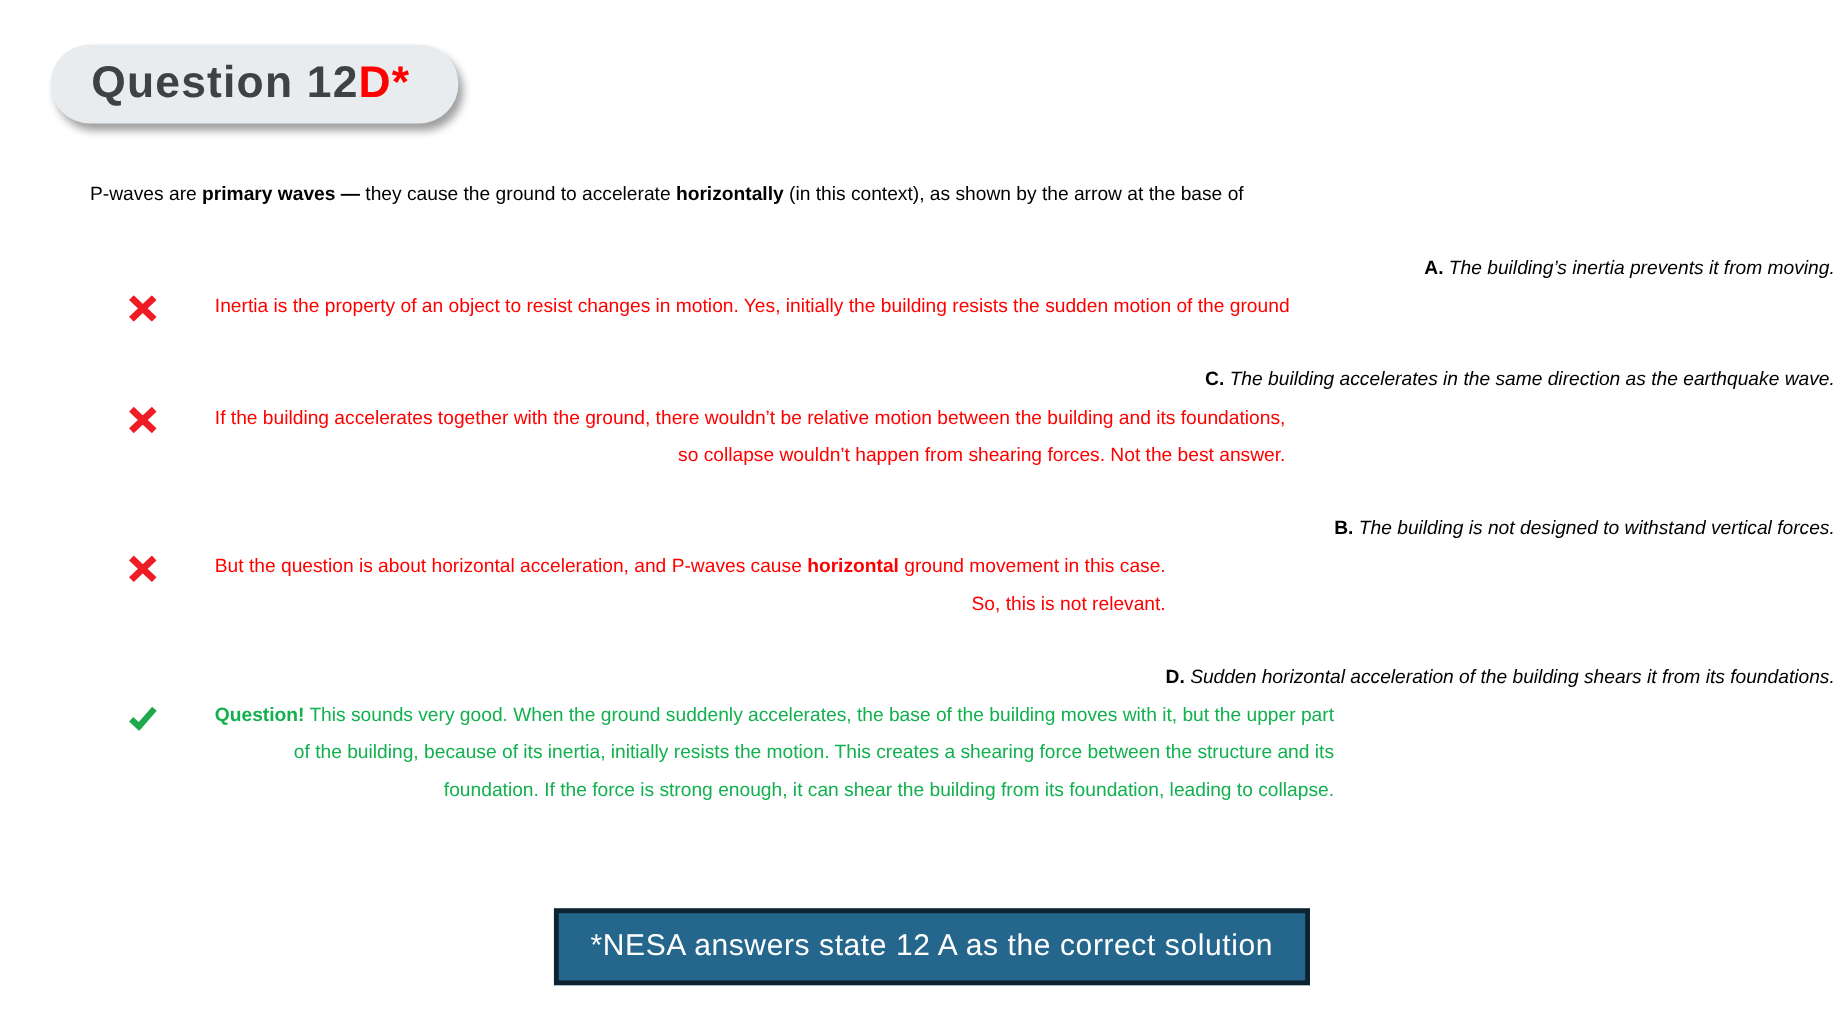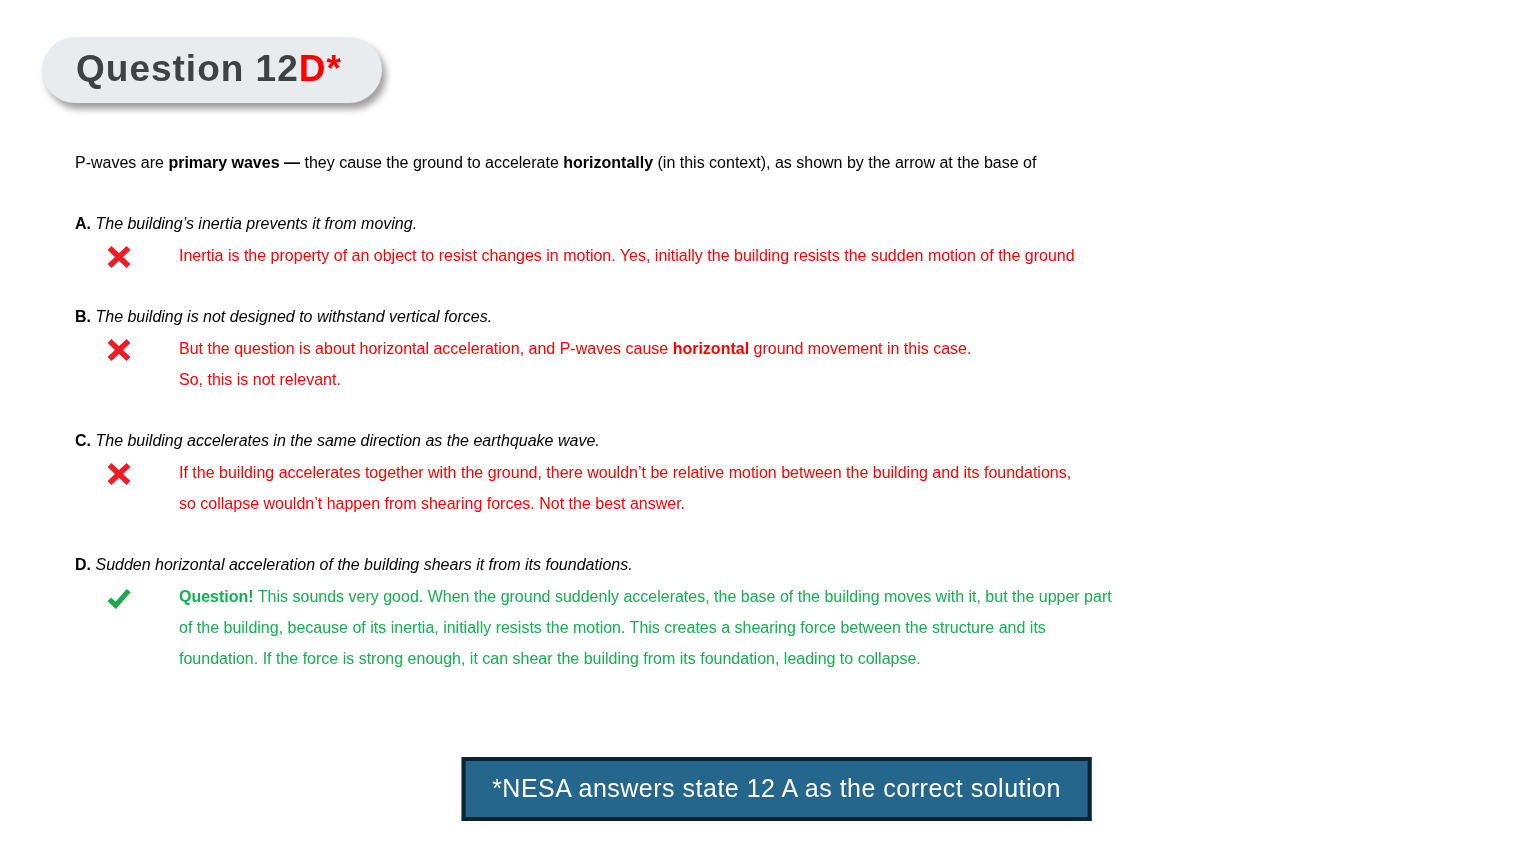--- a/index.html
+++ b/index.html
@@ -32,21 +32,21 @@
   
   .content {
     margin: 44px 0 0 75px;
     font-size: 16px;
     line-height: 31px;
   }
   .line { white-space: nowrap; display: inline; }
 
   .intro { margin-bottom: 30px; }
 
-  .option { margin-top: 30px; }
+  .option { margin-top: 30px; text-align: right; }
   .option:first-of-type { margin-top: 0; }
   .option-title .letter { font-weight: bold; font-style: normal; }
   .option-title .statement { font-style: italic; }
 
   .explain {
     display: flex;
     align-items: flex-start;
     margin-left: 32px;
     margin-top: 1px;
     gap: 36px;
@@ -103,56 +103,56 @@
             </svg>
         </span>
         <div class="explain-text">
           <span class="line">Inertia is the property of an object to resist changes in motion. Yes, initially the building resists the sudden motion of the ground</span><br>
         </div>
       </div>
     </div>
 
     <div class="option">
       <div class="option-title">
+        <span class="letter" style="font-weight:bold">C.</span>
+        <span class="statement">The building accelerates in the same direction as the earthquake wave.</span>
+      </div>
+      <div class="explain red-text">
+        <span class="icon">
+          <svg viewBox="0 0 24 22">
+              <g stroke="#ee1c24" stroke-width="5.6">
+                <line x1="2.5" y1="2" x2="21.5" y2="20"></line>
+                <line x1="21.5" y1="2" x2="2.5" y2="20"></line>
+              </g>
+            </svg>
+        </span>
+        <div class="explain-text">
+          <span class="line">If the building accelerates together with the ground, there wouldn’t be relative motion between the building and its foundations,</span><br>
+          <span class="line">so collapse wouldn’t happen from shearing forces. Not the best answer.</span>
+        </div>
+      </div>
+    </div>
+
+    <div class="option">
+      <div class="option-title">
         <span class="letter" style="font-weight:bold">B.</span>
         <span class="statement">The building is not designed to withstand vertical forces.</span>
       </div>
       <div class="explain red-text">
         <span class="icon">
           <svg viewBox="0 0 24 22">
               <g stroke="#ee1c24" stroke-width="5.6">
                 <line x1="2.5" y1="2" x2="21.5" y2="20"></line>
                 <line x1="21.5" y1="2" x2="2.5" y2="20"></line>
               </g>
             </svg>
         </span>
         <div class="explain-text">
           <span class="line"><span>But the question is about horizontal acceleration, and P-waves cause </span><b>horizontal</b><span> ground movement in this case.</span></span><br>
           <span class="line">So, this is not relevant.</span>
-        </div>
-      </div>
-    </div>
-
-    <div class="option">
-      <div class="option-title">
-        <span class="letter" style="font-weight:bold">C.</span>
-        <span class="statement">The building accelerates in the same direction as the earthquake wave.</span>
-      </div>
-      <div class="explain red-text">
-        <span class="icon">
-          <svg viewBox="0 0 24 22">
-              <g stroke="#ee1c24" stroke-width="5.6">
-                <line x1="2.5" y1="2" x2="21.5" y2="20"></line>
-                <line x1="21.5" y1="2" x2="2.5" y2="20"></line>
-              </g>
-            </svg>
-        </span>
-        <div class="explain-text">
-          <span class="line">If the building accelerates together with the ground, there wouldn’t be relative motion between the building and its foundations,</span><br>
-          <span class="line">so collapse wouldn’t happen from shearing forces. Not the best answer.</span>
         </div>
       </div>
     </div>
 
     <div class="option">
       <div class="option-title">
         <span class="letter" style="font-weight:bold">D.</span>
         <span class="statement">Sudden horizontal acceleration of the building shears it from its foundations.</span>
       </div>
       <div class="explain green-text">

